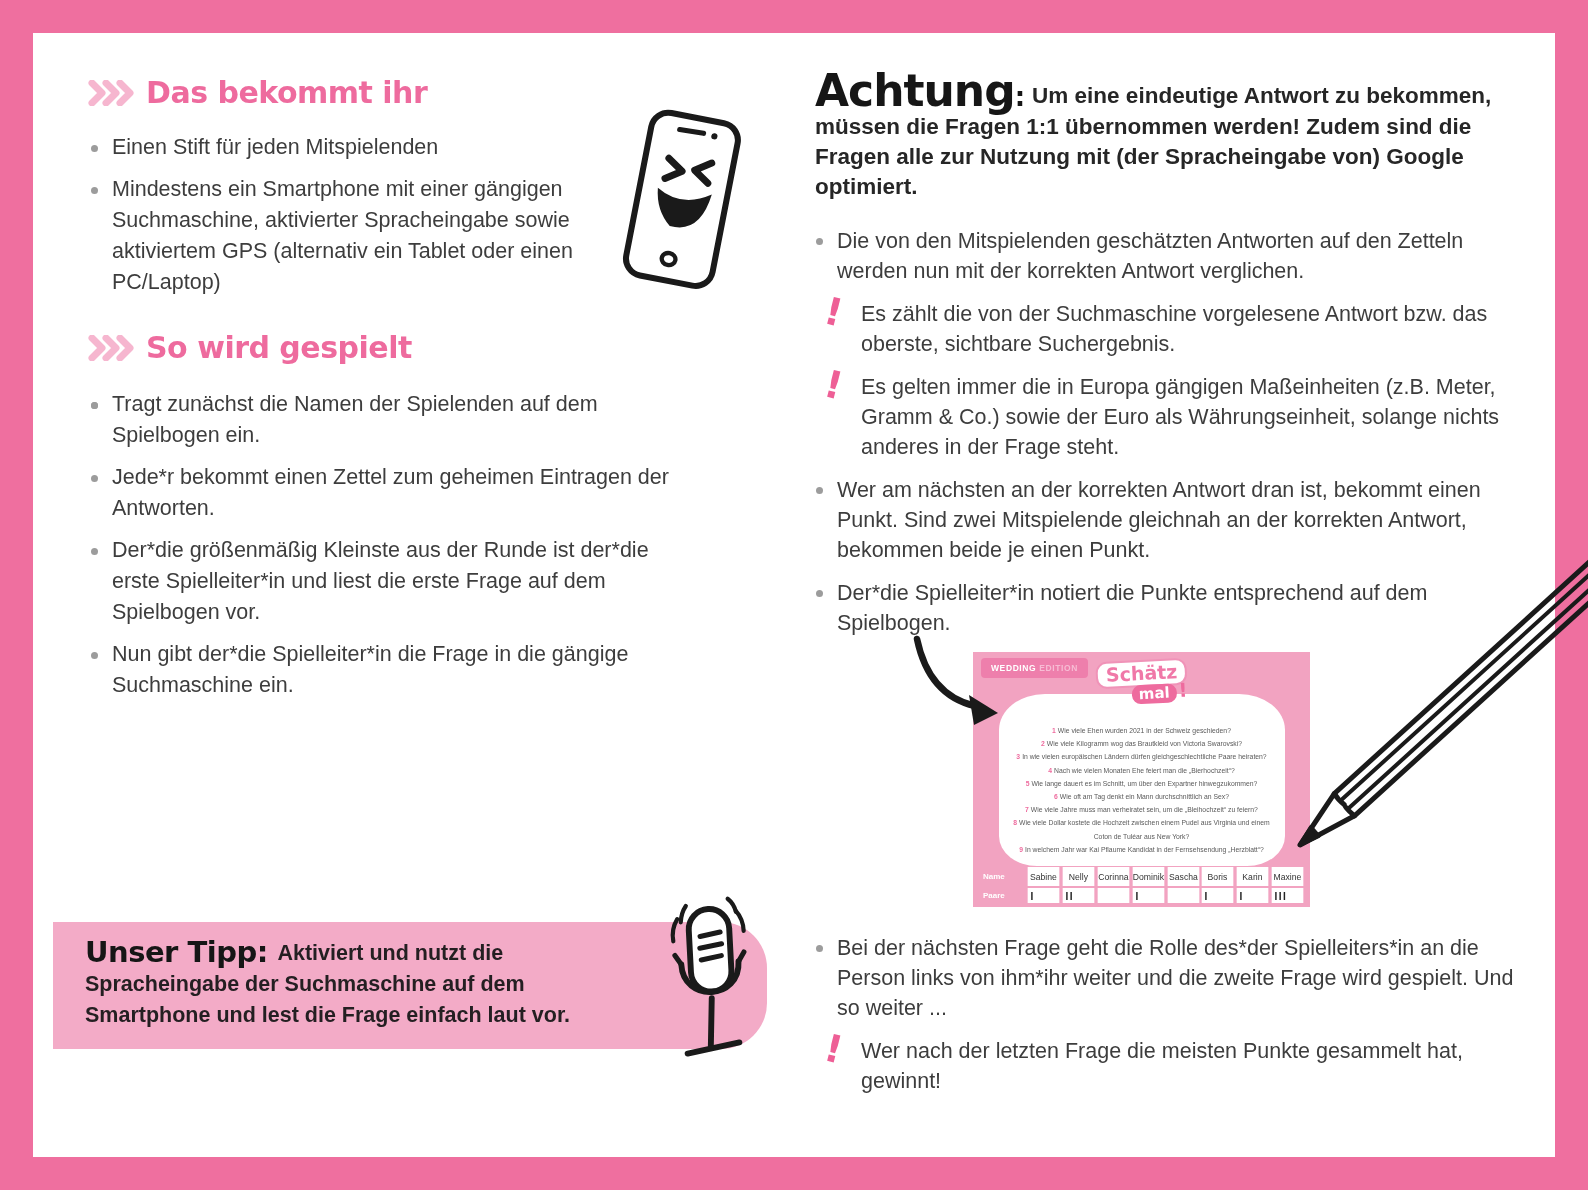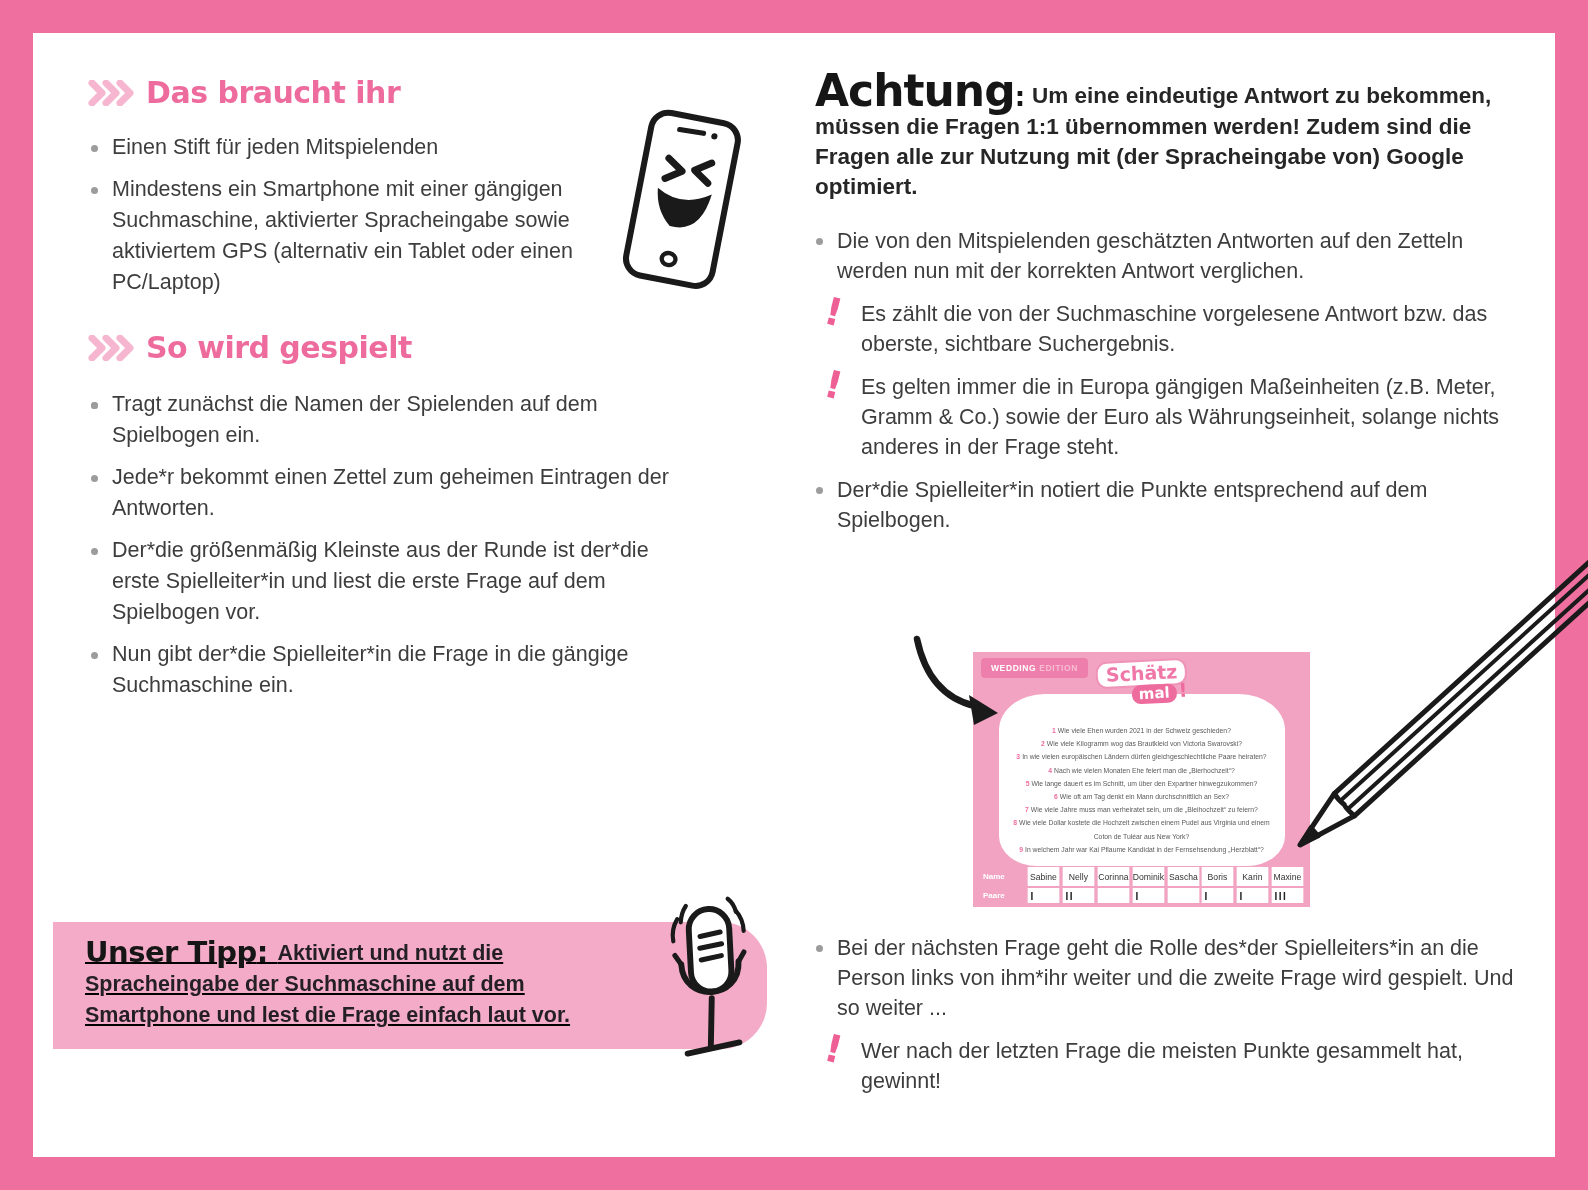--- a/index.html
+++ b/index.html
@@ -46,21 +46,21 @@
       font-size:38px;font-weight:800;color:#ee5f96;
       transform:rotate(14deg);}
 
   
   .achtung-p{margin:0 0 24px 0;font-size:22.5px;line-height:30px;font-weight:700;color:#262626;}
   .achtung-word{font-family:"DejaVu Sans", sans-serif;font-size:44px;font-weight:800;
                 letter-spacing:-1px;color:#161616;vertical-align:-3px;}
 
   
   .tip-box{position:absolute;left:53px;top:922px;width:714px;height:127px;
-           background:#f3abc7;border-radius:0 46px 46px 0;z-index:1;text-decoration:underline;}
+           background:#f3abc7;border-radius:0 46px 46px 0;z-index:1;}
   .tip-text{padding:15px 150px 0 32px;font-size:21.5px;line-height:31px;
             font-weight:700;color:#241f22;}
   .tip-word{font-family:"DejaVu Sans", sans-serif;font-size:29px;font-weight:800;
             letter-spacing:-0.5px;color:#161616;vertical-align:-2px;}
 
   
   .phone-icon{position:absolute;left:630px;top:110px;z-index:2;transform:rotate(11deg);}
   .mic-icon{position:absolute;left:652px;top:886px;z-index:3;transform:rotate(-3deg);}
   .arrow-icon{position:absolute;left:903px;top:633px;z-index:3;}
   .pencil-icon{position:absolute;left:1272px;top:540px;z-index:6;}
@@ -107,21 +107,21 @@
 <div class="col-left">
 
   <div class="h-pink">
     <span class="chev">
       <svg width="46" height="26" viewBox="0 0 46 26">
         <path d="M4 3 L14 13 L4 23" fill="none" stroke="#f6b6cf" stroke-width="7" stroke-linecap="round" stroke-linejoin="round"></path>
         <path d="M18 3 L28 13 L18 23" fill="none" stroke="#f6b6cf" stroke-width="7" stroke-linecap="round" stroke-linejoin="round"></path>
         <path d="M32 3 L42 13 L32 23" fill="none" stroke="#f6b6cf" stroke-width="7" stroke-linecap="round" stroke-linejoin="round"></path>
       </svg>
     </span>
-    <span>Das braucht ihr</span>
+    <span>Das bekommt ihr</span>
   </div>
 
   <ul class="blist first">
     <li class="b">
       <span class="dot"></span>
       <span>Einen Stift für jeden Mitspielenden</span>
     </li>
     <li class="b">
       <span class="dot"></span>
       <span>Mindestens ein Smartphone mit einer gängigen Suchmaschine, aktivierter Spracheingabe sowie aktiviertem GPS (alternativ ein Tablet oder einen PC/Laptop)</span>
@@ -198,20 +198,24 @@
   <div class="xb">
     <span class="xm">!</span>
     <span>Es zählt die von der Suchmaschine vorgelesene Antwort bzw. das oberste, sichtbare Suchergebnis.</span>
   </div>
 
   <div class="xb">
     <span class="xm">!</span>
     <span>Es gelten immer die in Europa gängigen Maßeinheiten (z.B. Meter, Gramm &amp; Co.) sowie der Euro als Währungs­einheit, solange nichts anderes in der Frage steht.</span>
   </div>
 
+  <div class="rb">
+    <span class="dot"></span>
+    <span>Wer am nächsten an der korrekten Antwort dran ist, be­kommt einen Punkt. Sind zwei Mitspielende gleichnah an der korrekten Antwort, bekommen beide je einen Punkt.</span>
+  </div>
 
   <div class="rb">
     <span class="dot"></span>
     <span>Der*die Spielleiter*in notiert die Punkte entsprechend auf dem Spielbogen.</span>
   </div>
 </div>
 
 <div class="arrow-icon">
   <svg width="100" height="95" viewBox="0 0 100 95">
     <path d="M14,6 C22,44 42,66 72,73" fill="none" stroke="#1a1a1a" stroke-width="6.5" stroke-linecap="round"></path>

